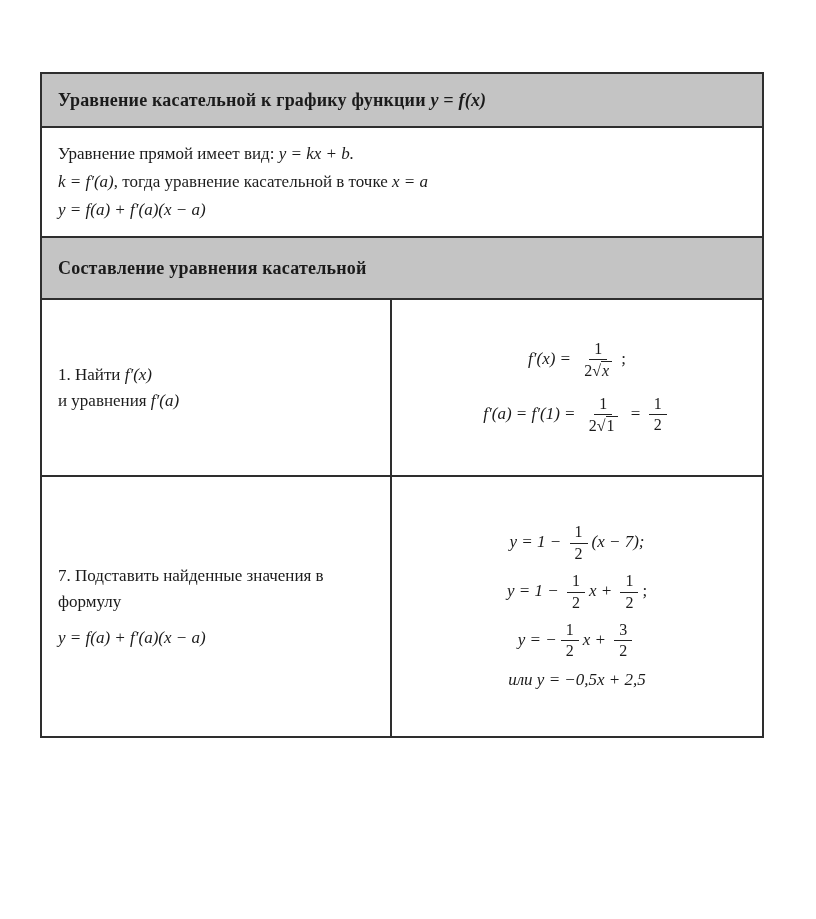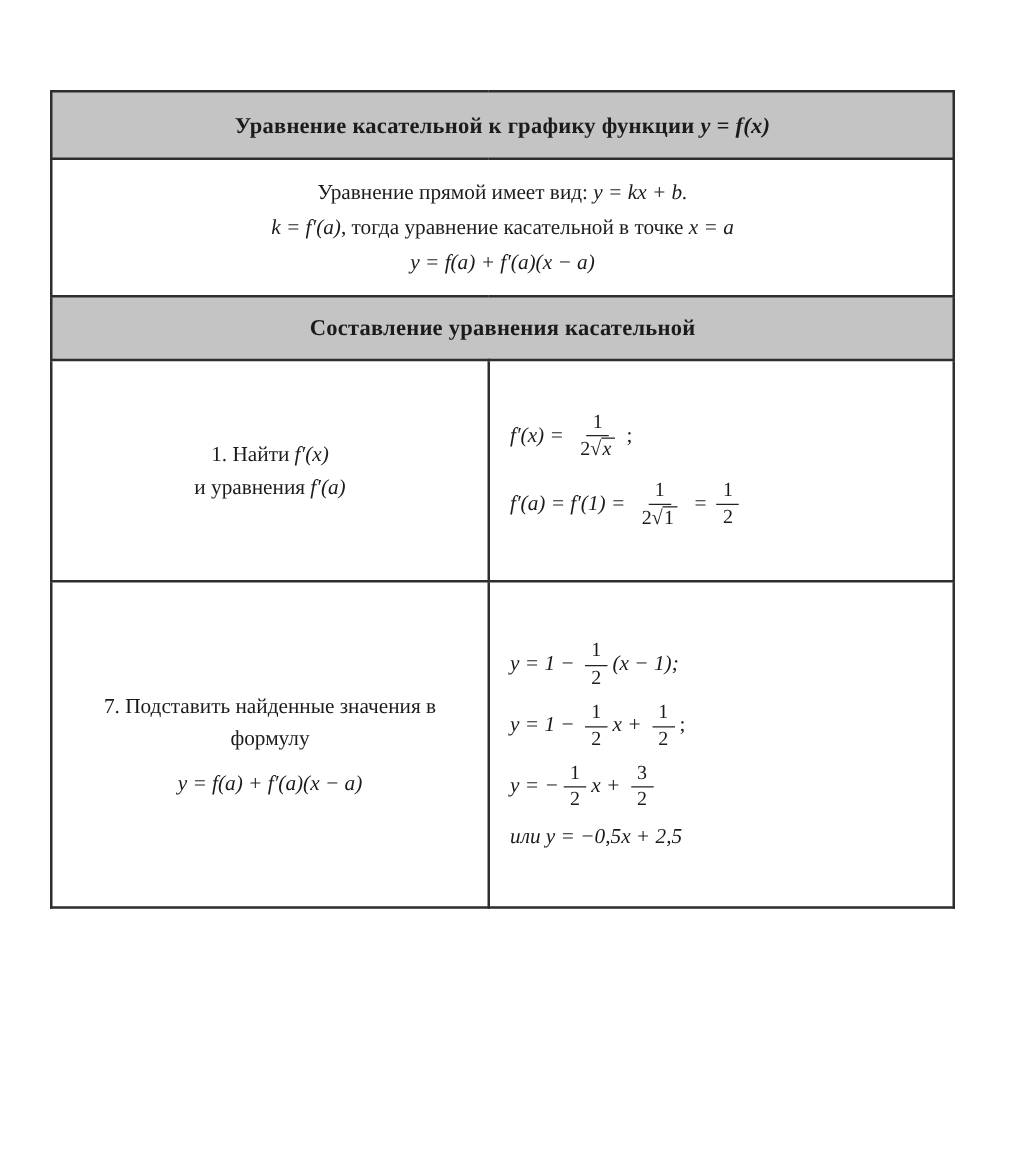--- a/index.html
+++ b/index.html
@@ -22,39 +22,38 @@
   }
   .tbl col.c1 { width: 350px; }
   .tbl col.c2 { width: 372px; }
   .tbl td {
     border: 2px solid #2e2e2e;
     vertical-align: middle;
     padding: 8px 16px;
   }
   .hdr {
     background: #c4c4c4;
-    text-align: center;
     font-size: 18px;
     letter-spacing: 0.2px;
   }
   .h-title { height: 54px; }
-  .h-sec   { height: 51px; }
+  .h-sec   { height: 62px; }
   .intro   { height: 110px; }
   .iline   { line-height: 28px; }
   .b { font-weight: bold; }
   .i { font-style: italic; }
-  .cl { text-align: center; padding-left: 14px; line-height: 26px; }
+  .cl { text-align: left; padding-left: 14px; line-height: 26px; }
   .cr { padding-left: 20px; }
   .r1 td { height: 87px; }
   .r2 td { height: 80px; }
   .r3 td { height: 177px; }
   .r4 td { height: 261px; border-radius: 20px; }
   .vtop { vertical-align: top; padding-top: 20px; }
   .vtop2 { vertical-align: top; padding-top: 16px; }
-  .mline { margin: 9px 0; white-space: nowrap; }
+  .mline { margin: 9px 0; white-space: nowrap; text-align: center; }
   .r3 .mline { margin: 14px 0; }
   .frac {
     display: inline-flex;
     flex-direction: column;
     align-items: center;
     vertical-align: middle;
     margin: 0 4px;
     font-size: 16px;
     line-height: 1.15;
   }
@@ -135,21 +134,21 @@
       <tr class="r4">
         <td class="cl vtop2">
           <div>7. Подставить найденные значения в формулу</div>
           <div class="i gap-top">y = f(a) + f′(a)(x − a)</div>
         </td>
         <td class="cr">
           <div class="mline">
             <span class="i">y = 1 − </span><span class="frac">
                 <span class="num">1</span>
                 <span class="den">2</span>
-              </span><span class="i">(x − 1);</span>
+              </span><span class="i">(x − 7);</span>
           </div>
           <div class="mline">
             <span class="i">y = 1 − </span><span class="frac">
                 <span class="num">1</span>
                 <span class="den">2</span>
               </span><span class="i">x + </span><span class="frac">
                 <span class="num">1</span>
                 <span class="den">2</span>
               </span><span>;</span>
           </div>

